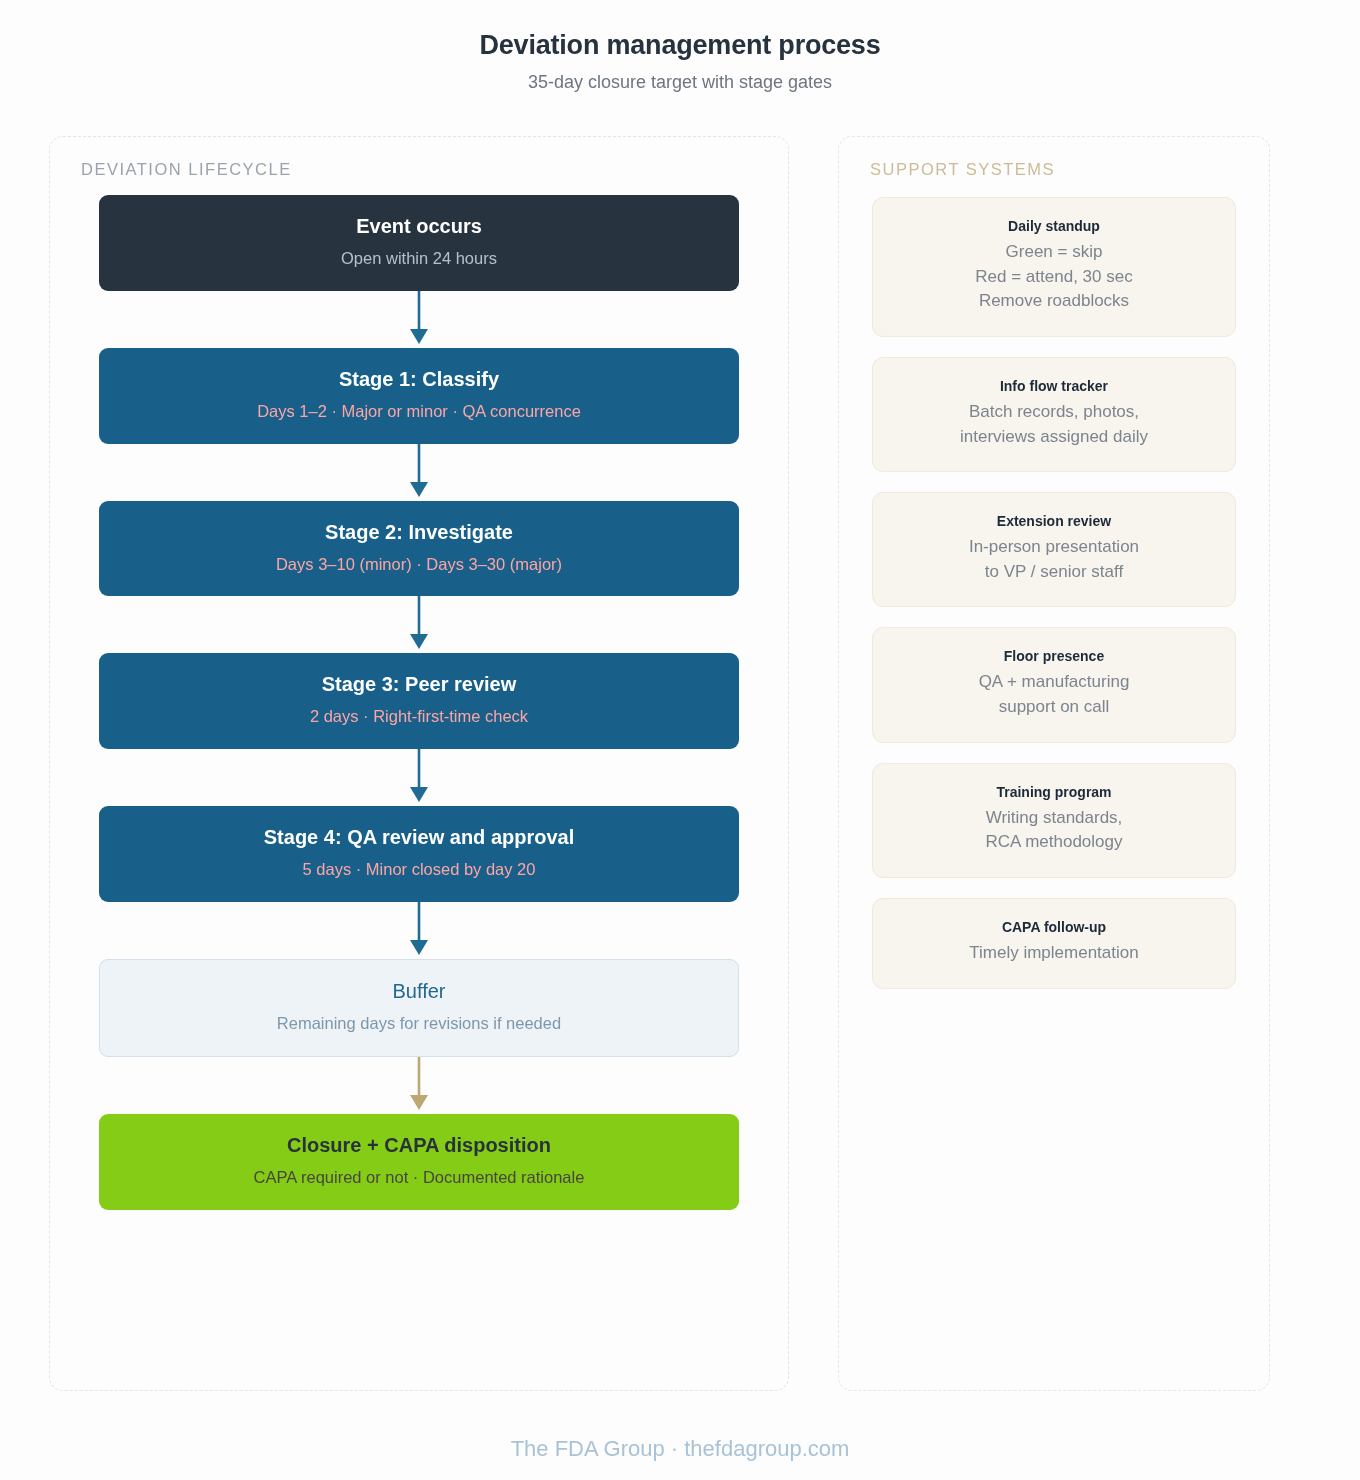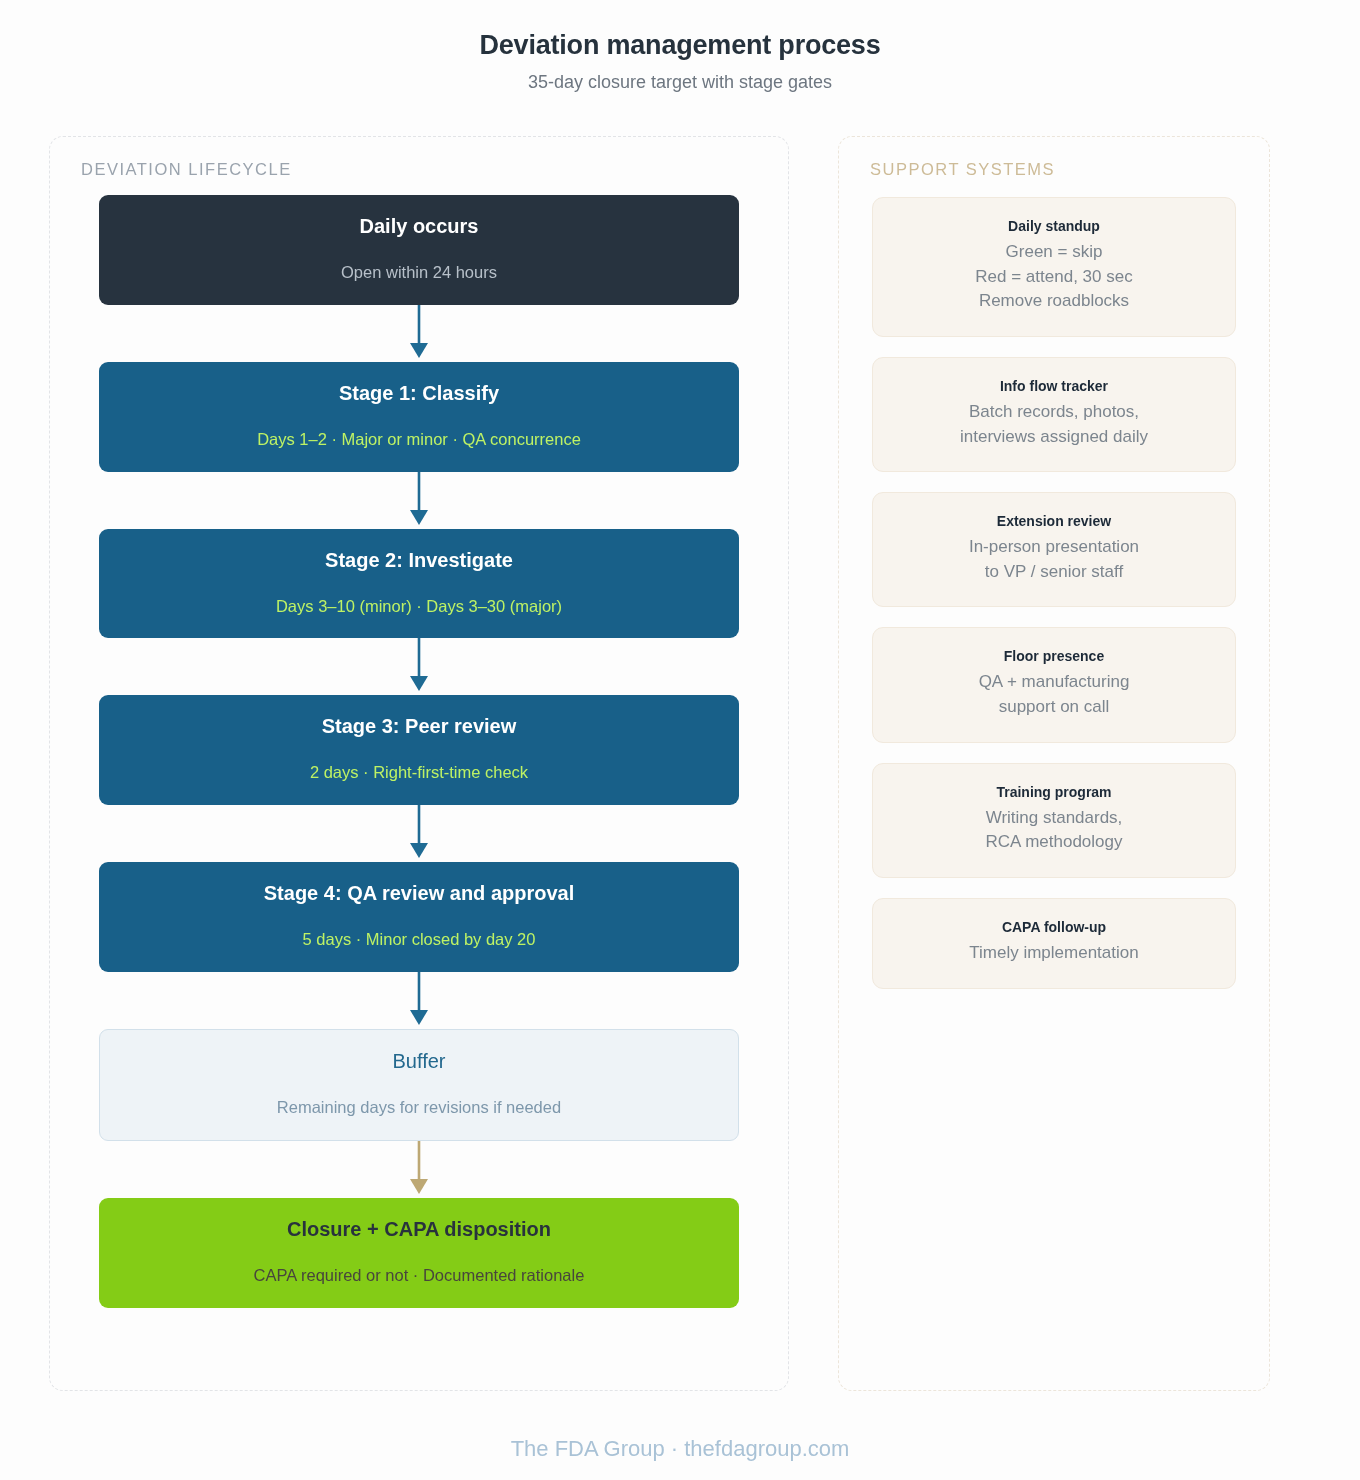--- a/index.html
+++ b/index.html
@@ -80,32 +80,32 @@
     border-radius: 9px;
     text-align: center;
     padding: 20px 16px 22px 16px;
   }
   .node-title {
     font-size: 20px;
     font-weight: bold;
     line-height: 1.15;
   }
   .node-sub {
-    margin-top: 25px;
+    margin-top: 11px;
     font-size: 16.5px;
     line-height: 1.2;
   }
 
   .node-event   { background: #27333f; }
   .node-event .node-title { color: #ffffff; }
   .node-event .node-sub   { color: #b7c0c9; }
 
   .node-stage   { background: #186089; }
   .node-stage .node-title { color: #ffffff; }
-  .node-stage .node-sub   { color: #bef264; }
+  .node-stage .node-sub   { color: #fca5a5; }
 
   .node-buffer  { background: #eef3f7; border: 1.4px solid #d2e0ea; }
   .node-buffer .node-title { color: #23688e; font-weight: normal; }
   .node-buffer .node-sub   { color: #7d97ab; }
 
   .node-closure { background: #84cc16; }
   .node-closure .node-title { color: #28323d; }
   .node-closure .node-sub   { color: #48463c; }
 
   
@@ -165,21 +165,21 @@
     <div class="title">Deviation management process</div>
     <div class="subtitle">35-day closure target with stage gates</div>
   </div>
 
   <div class="panels">
 
     <div class="panel panel-left">
       <div class="panel-label lifecycle">DEVIATION LIFECYCLE</div>
       <div class="flow" id="lifecycle-flow">
           <div class="node node-event">
-            <div class="node-title">Daily occurs</div>
+            <div class="node-title">Event occurs</div>
             <div class="node-sub">Open within 24 hours</div>
           </div>
           <div class="connector">
             <svg width="26" height="54" viewBox="0 0 26 54">
               <line x1="13" y1="0" x2="13" y2="40" stroke="#1f6b94" stroke-width="2.6"></line>
               <polygon points="4,38 22,38 13,53" fill="#1f6b94"></polygon>
             </svg>
           </div>
           <div class="node node-stage">
             <div class="node-title">Stage 1: Classify</div>

